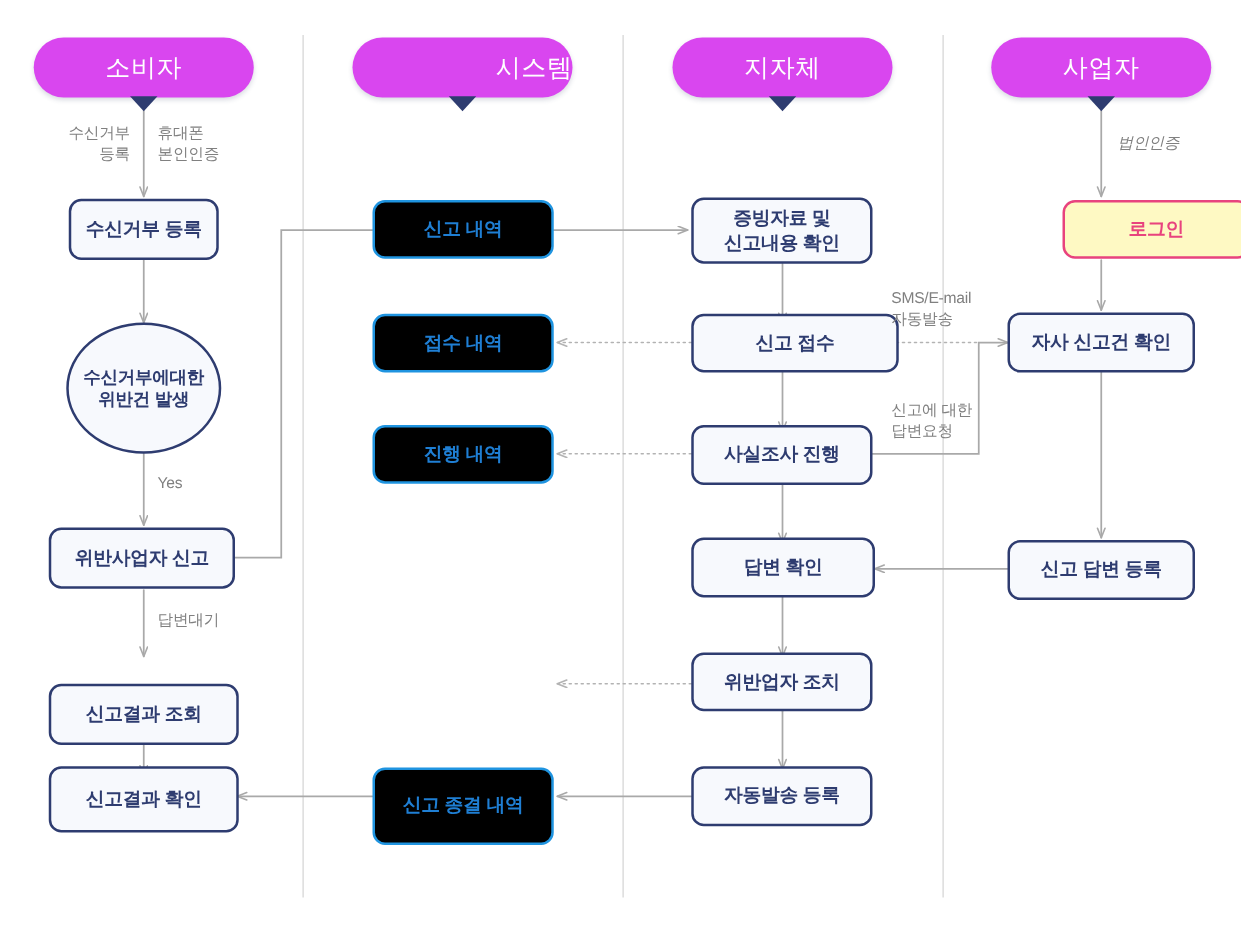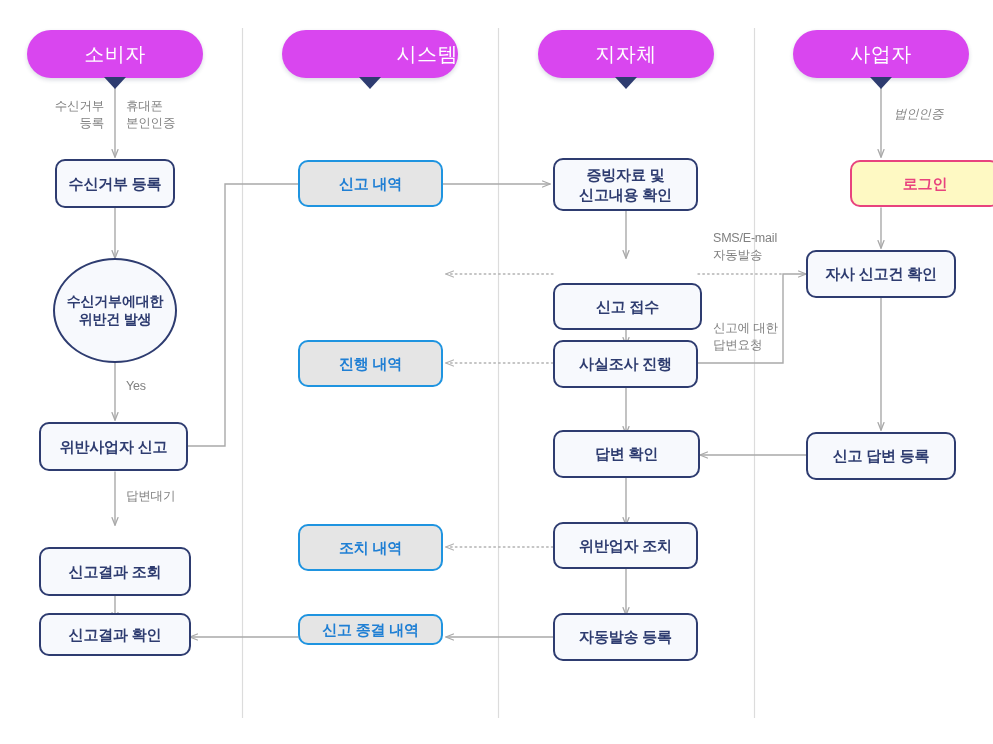--- a/index.html
+++ b/index.html
@@ -61,21 +61,21 @@
     line-height:1.28;
     letter-spacing:-0.2px;
     padding:2px 6px;
   }
   .node.navy{
     background:#f7f9fd;
     border:2px solid #2e3c70;
     color:#2e3c70;
   }
   .node.blue{
-    background:#e5e5e5;
+    background:#000000;
     border:2px solid #1f94e0;
     color:#1f7fd4;
   }
   .node.pink{
     background:#fef9c3;
     border:2px solid #e8437e;
     color:#e8437e;
     margin-left:44px;
   }
   .node.circle{
@@ -178,34 +178,34 @@
   </div>
 
   <div class="node navy" style="left:39px;top:159px;width:120px;height:49px;margin-left:16px;">수신거부 등록</div>
 
   <div class="node navy" style="left:39px;top:422px;width:149px;height:49px;">위반사업자 신고</div>
 
   <div class="node circle" style="left:53px;top:258px;width:124px;height:105px;">수신거부에대한<br>위반건 발생</div>
 
   <div class="node navy" style="left:39px;top:527px;width:152px;height:49px;margin-top:20px;">신고결과 조회</div>
 
-  <div class="node navy" style="left:39px;top:613px;width:152px;height:43px;">신고결과 확인</div>
+  <div class="node navy" style="left:39px;top:613px;width:152px;height:53px;">신고결과 확인</div>
 
   <div class="node blue" style="left:298px;top:160px;width:145px;height:47px;">신고 내역</div>
 
+  <div class="node blue" style="left:298px;top:251px;width:145px;height:47px;">접수 내역</div>
 
   <div class="node blue" style="left:298px;top:340px;width:145px;height:47px;">진행 내역</div>
 
-  <div class="node blue" style="left:298px;top:524px;width:145px;height:47px;">조치 내역</div>
-
-  <div class="node blue" style="left:298px;top:614px;width:145px;height:31px;">신고 종결 내역</div>
+
+  <div class="node blue" style="left:298px;top:614px;width:145px;height:62px;">신고 종결 내역</div>
 
   <div class="node navy" style="left:553px;top:158px;width:145px;height:53px;">증빙자료 및<br>신고내용 확인</div>
 
-  <div class="node navy" style="left:553px;top:251px;width:149px;height:47px;margin-top:32px;">신고 접수</div>
+  <div class="node navy" style="left:553px;top:251px;width:166px;height:47px;">신고 접수</div>
 
   <div class="node navy" style="left:553px;top:340px;width:145px;height:48px;">사실조사 진행</div>
 
   <div class="node navy" style="left:553px;top:430px;width:147px;height:48px;">답변 확인</div>
 
   <div class="node navy" style="left:553px;top:522px;width:145px;height:47px;">위반업자 조치</div>
 
   <div class="node navy" style="left:553px;top:613px;width:145px;height:48px;">자동발송 등록</div>
 
   <div class="node pink" style="left:806px;top:160px;width:150px;height:47px;">로그인</div>

